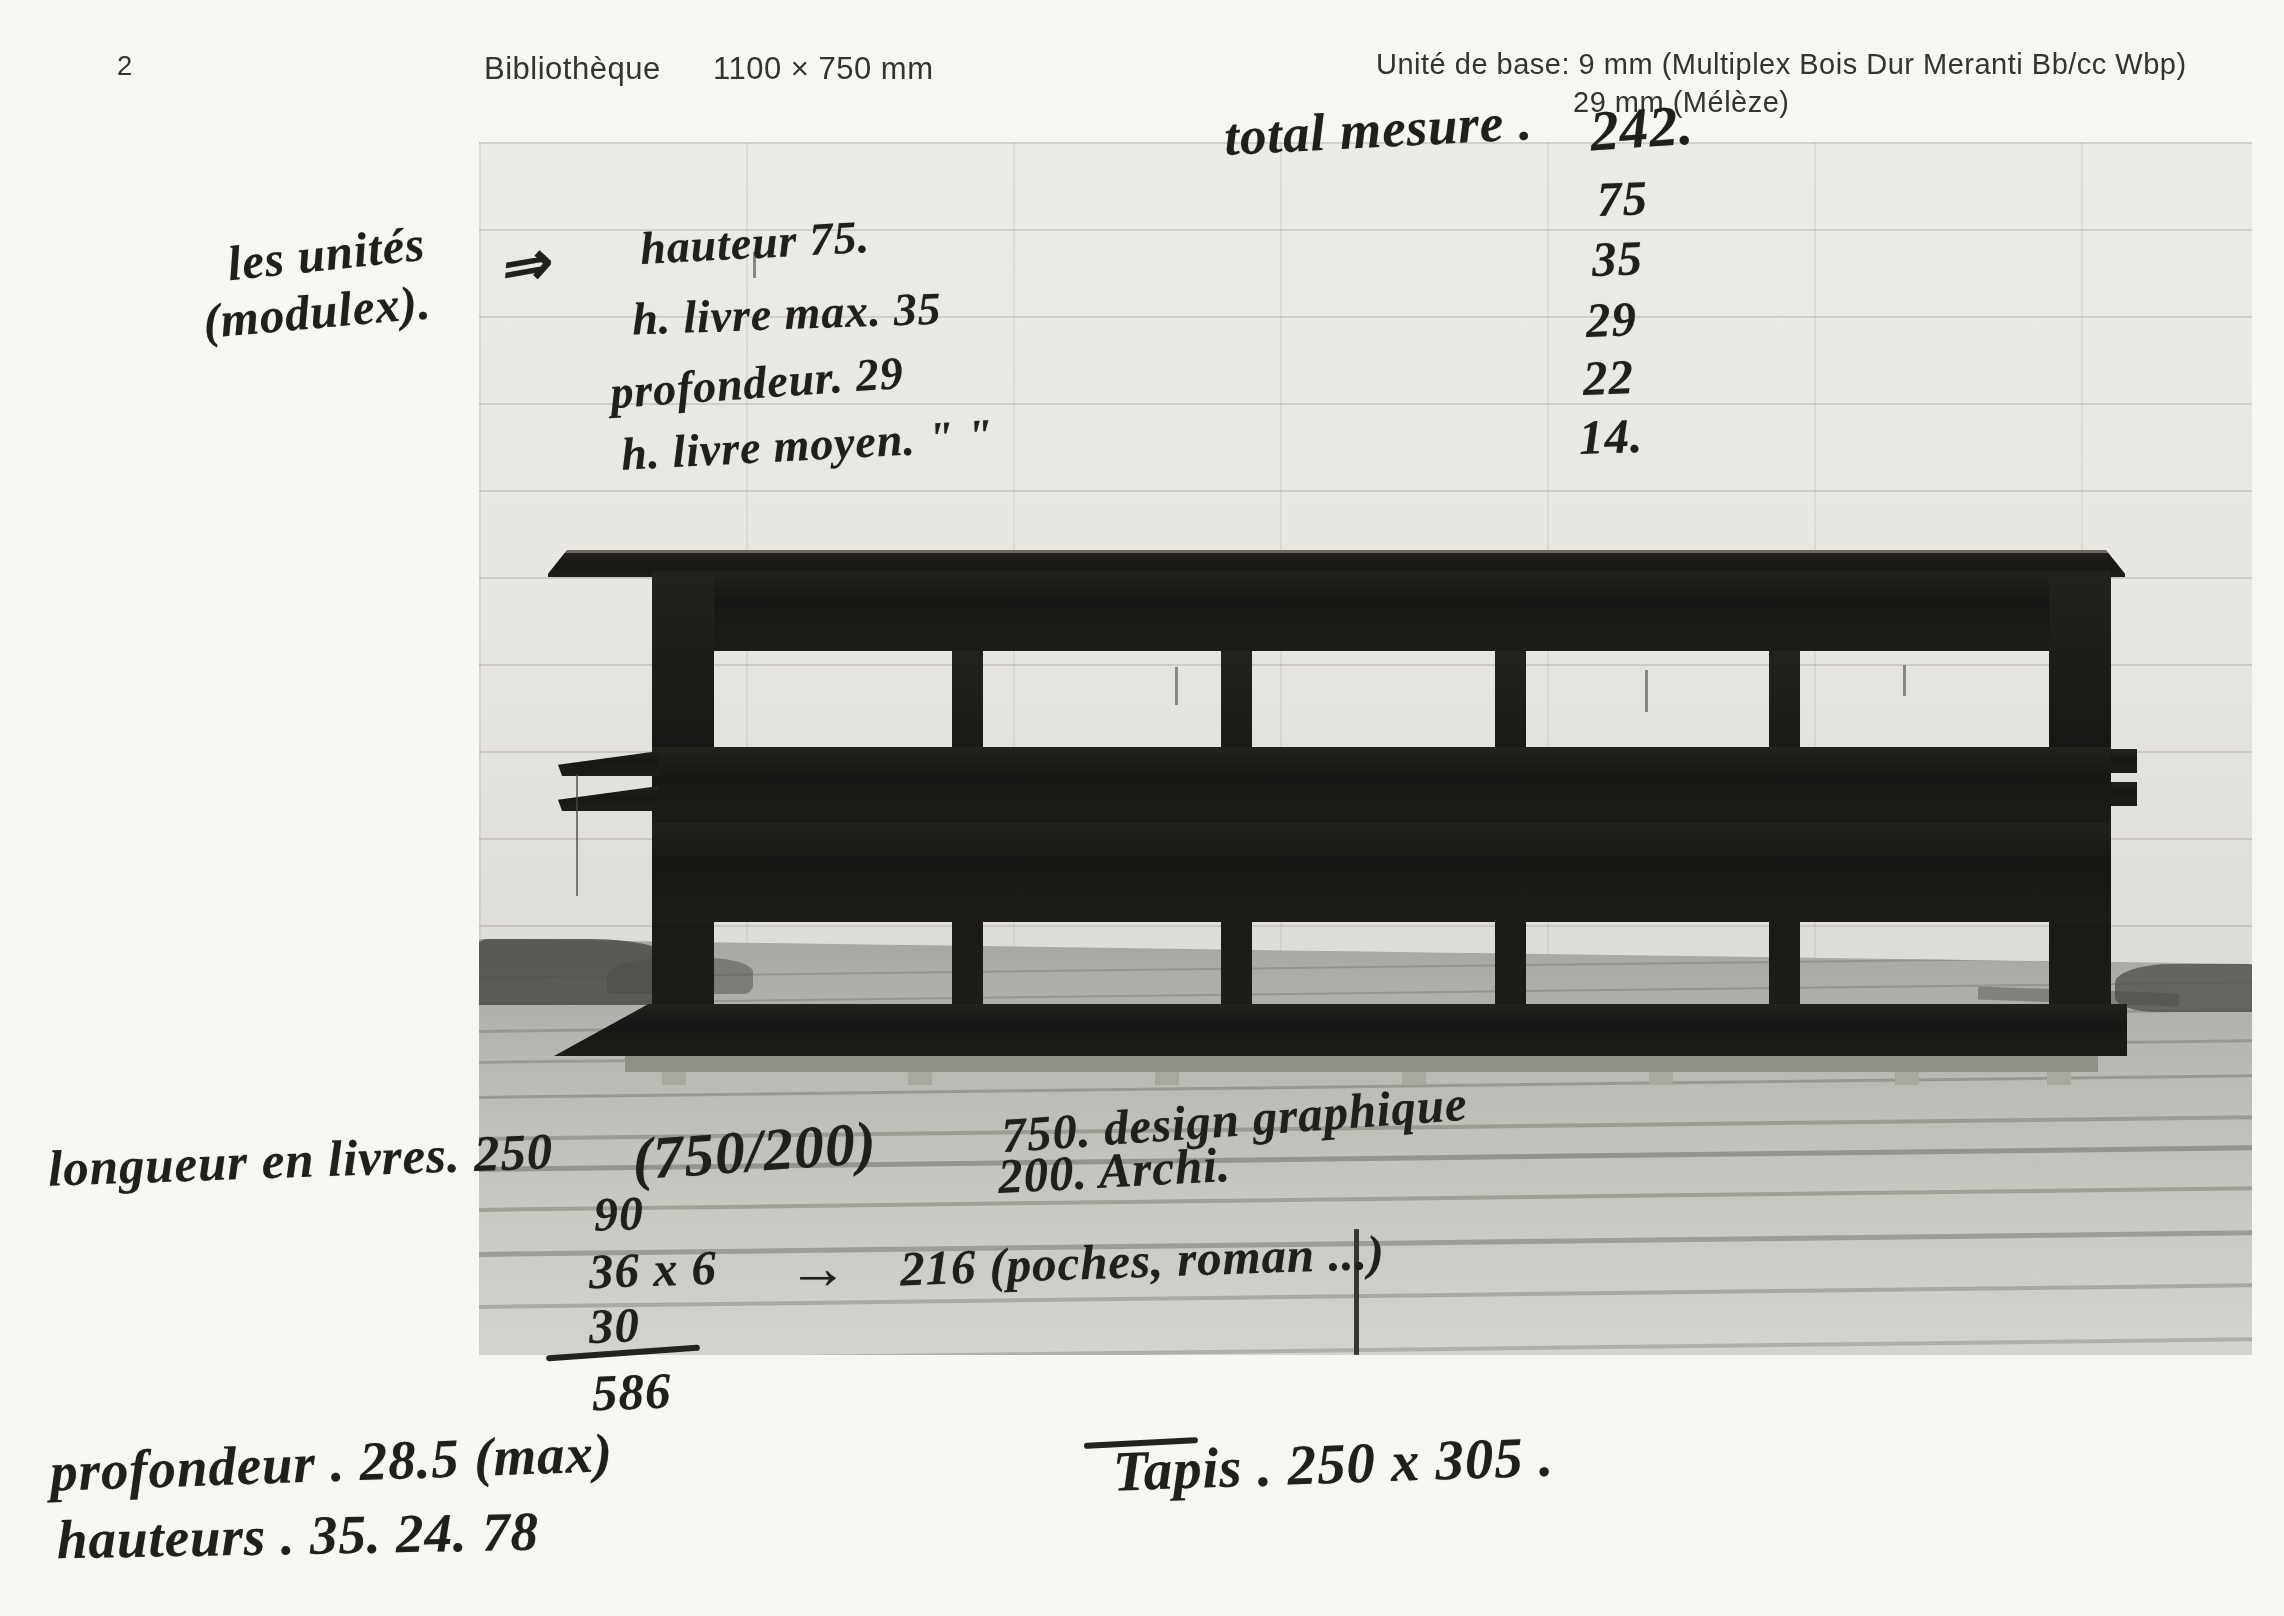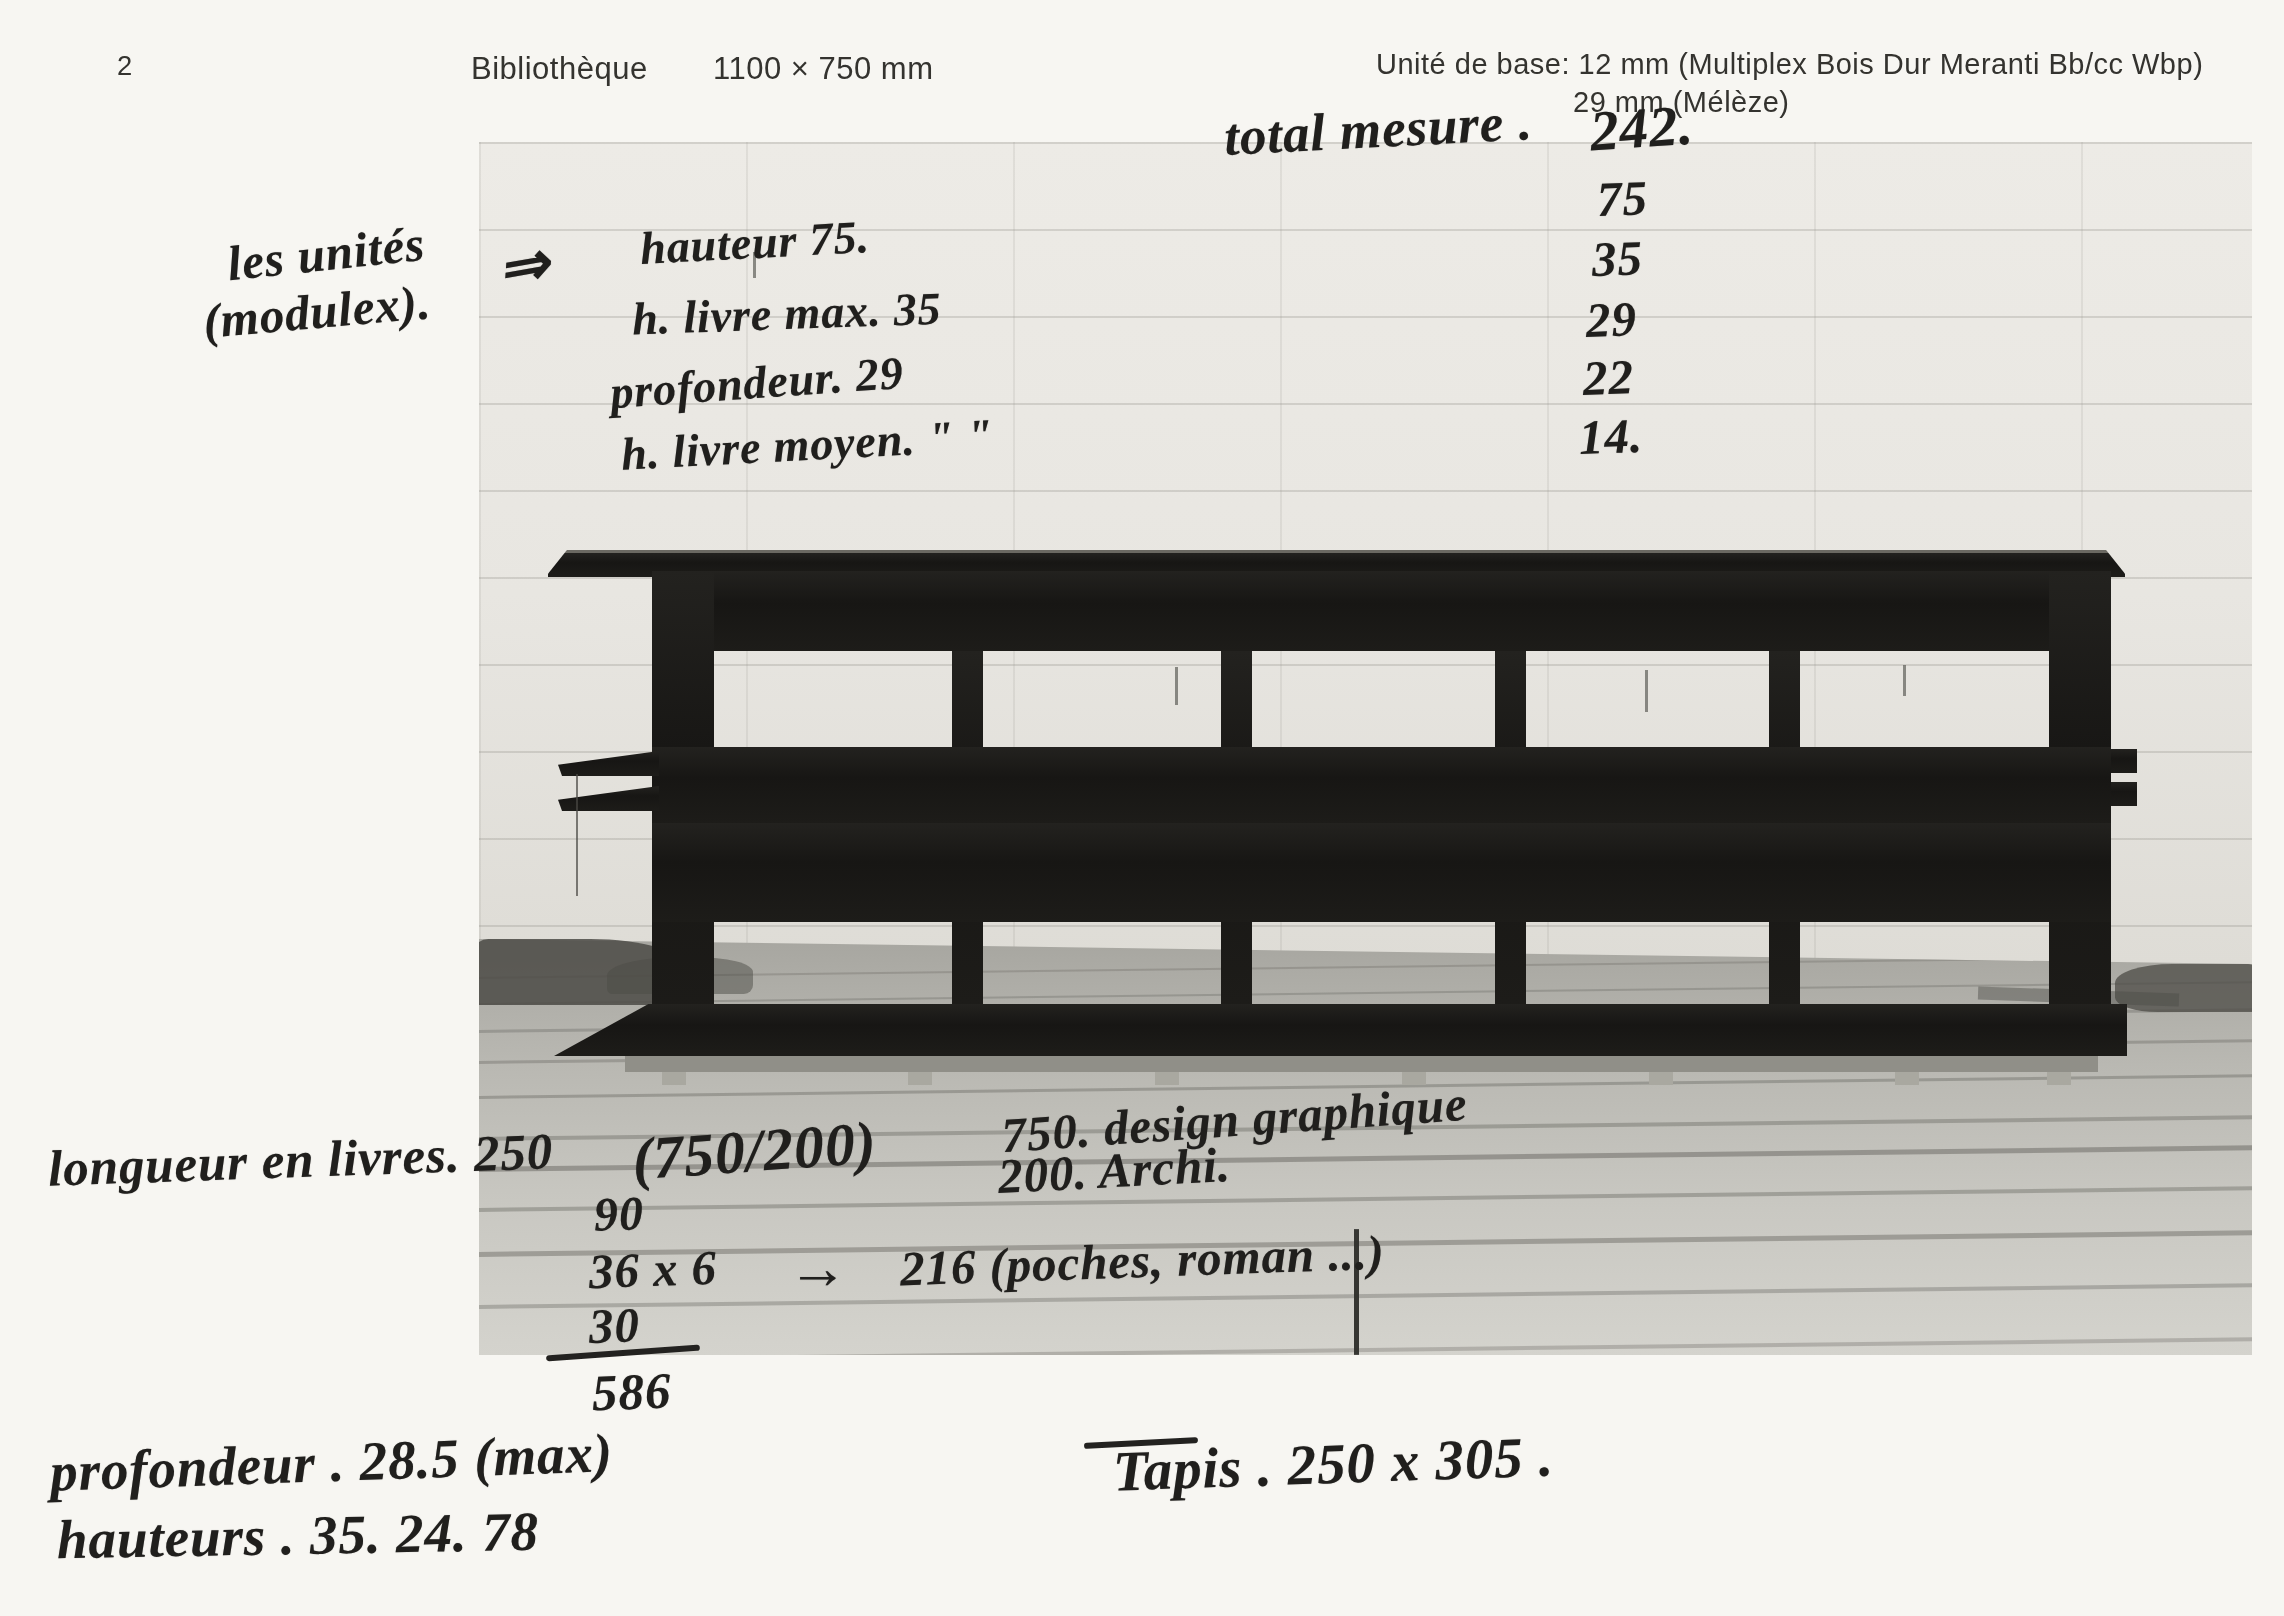--- a/index.html
+++ b/index.html
@@ -31,23 +31,23 @@
   .plinth{position:absolute;background:#908f88;}
   .foot{position:absolute;background:#a9a8a0;}
   .wire{position:absolute;width:1.8px;background:#4a4944;opacity:.7;}
 </style>
 </head>
 <body>
 
 <div class="page">
 
   <div class="print" style="left:117px;top:50px;font-size:27.4px;">2</div>
-  <div class="print" style="left:471px;top:51px;font-size:31px;">Bibliothèque</div>
+  <div class="print" style="left:484px;top:51px;font-size:31px;">Bibliothèque</div>
   <div class="print" style="left:713px;top:51px;font-size:31px;">1100 × 750 mm</div>
-  <div class="print" style="left:1376px;top:48px;font-size:29px;">Unité de base: 12 mm (Multiplex Bois Dur Meranti Bb/cc Wbp)</div>
+  <div class="print" style="left:1376px;top:48px;font-size:29px;">Unité de base: 9 mm (Multiplex Bois Dur Meranti Bb/cc Wbp)</div>
   <div class="print" style="left:1573px;top:86px;font-size:29px;">29 mm (Mélèze)</div>
 
   <div class="photo">
     <div class="wall"></div>
     <div class="crack" style="left:274px;top:110px;height:25.6px;"></div>
     <div class="crack" style="left:696px;top:525px;height:38px;"></div>
     <div class="crack" style="left:1166px;top:528px;height:42px;"></div>
     <div class="crack" style="left:1424px;top:523px;height:31px;"></div>
 
     <div class="deck">

